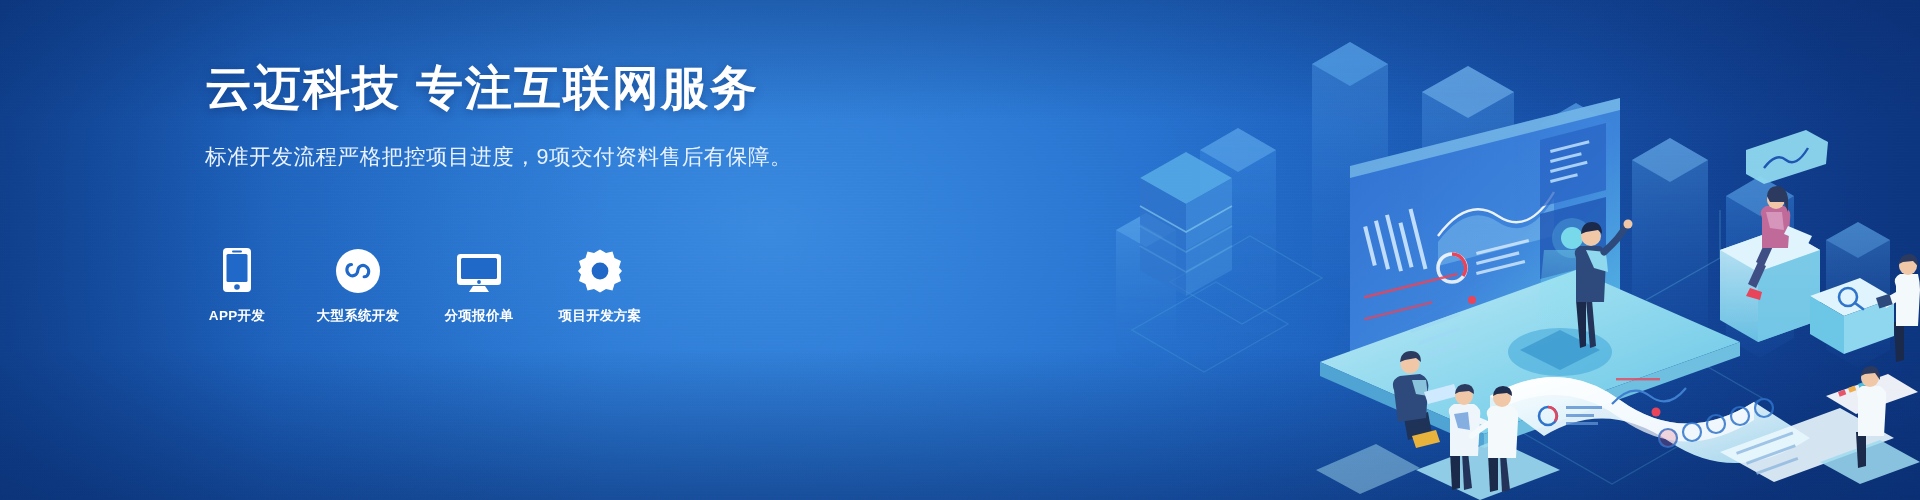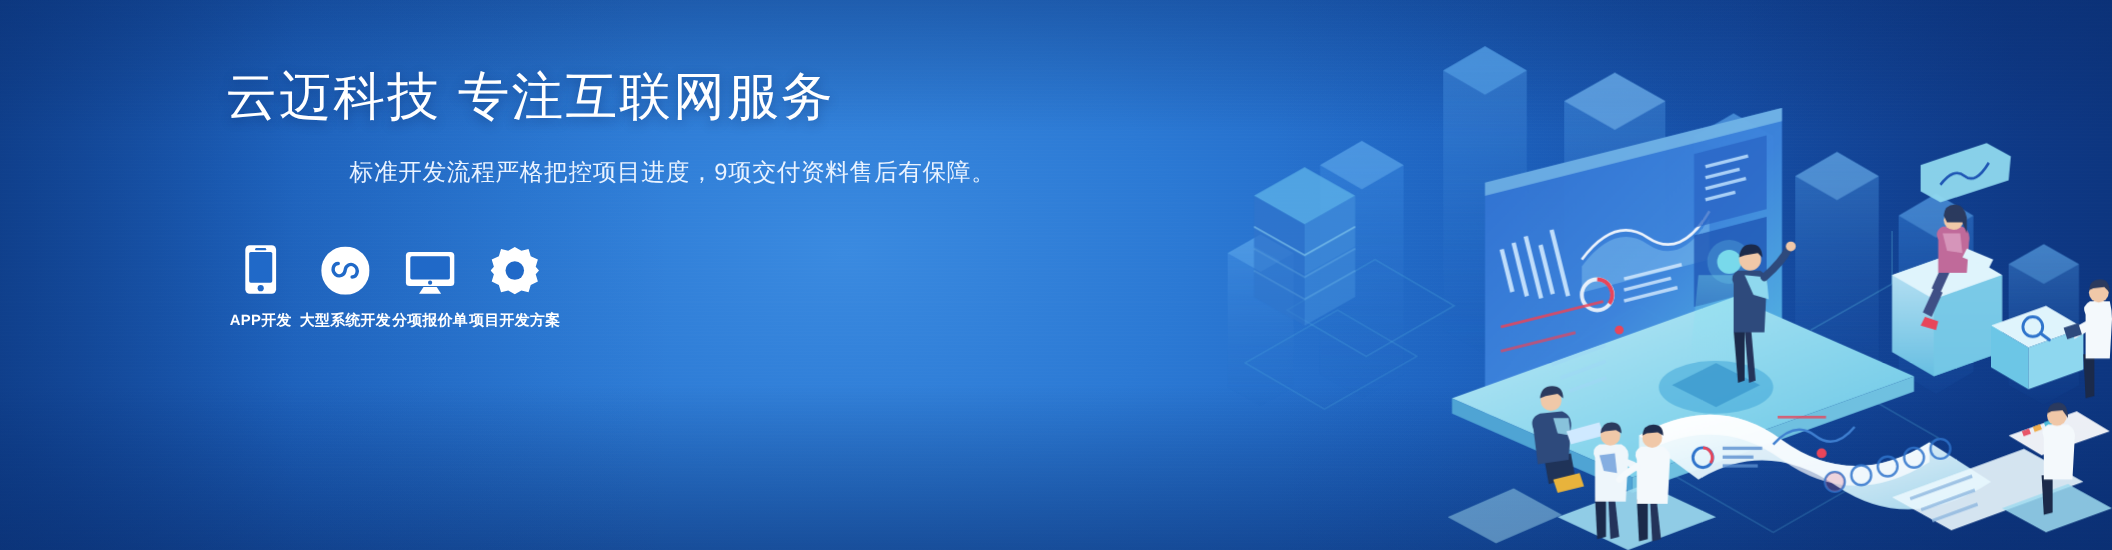--- a/index.html
+++ b/index.html
@@ -19,29 +19,29 @@
       linear-gradient(0deg,rgba(7,38,98,.48) 0%,rgba(7,38,98,0) 30%),
       linear-gradient(180deg,rgba(7,38,98,.32) 0%,rgba(7,38,98,0) 24%);
   }
   
   .texture{position:absolute;inset:0;pointer-events:none;opacity:.25;
     background-image:repeating-linear-gradient(0deg,rgba(255,255,255,.045) 0px,rgba(255,255,255,.045) 1px,rgba(0,0,0,0) 1px,rgba(0,0,0,0) 3px);}
 
   
   .content{position:absolute;left:205px;top:62px;width:700px;z-index:6;}
   .headline{
-    color:#ffffff;font-size:47px;font-weight:normal;letter-spacing:2px;
+    color:#ffffff;font-size:47px;font-weight:bold;letter-spacing:2px;
     line-height:1.1;margin:0 0 26px 0;white-space:nowrap;
     text-shadow:0 2px 10px rgba(4,30,80,.35);
   }
   .sub{color:#eaf3ff;font-size:21.5px;line-height:1.62;letter-spacing:.6px;white-space:nowrap;margin:0;}
-  .sub.l2{margin-top:2px;text-align:right;}
-
-  
-  .icons{position:absolute;left:200px;top:220px;display:flex;align-items:center;z-index:6;}
+  .sub.l2{margin-top:2px;}
+
+  
+  .icons{position:absolute;left:200px;top:245px;display:flex;align-items:center;z-index:6;gap:44px;}
   .icon-item{display:flex;flex-direction:column;align-items:center;width:74px;margin-right:3px;}
   .icon-box{height:48px;display:flex;align-items:flex-end;justify-content:center;}
   .icon-box svg{display:block;}
   .icon-label{margin-top:14px;color:#ffffff;font-size:13.5px;font-weight:bold;white-space:nowrap;letter-spacing:.3px;}
 
   
   .illus{position:absolute;right:0;top:0;width:900px;height:500px;z-index:3;}
   .illus svg{display:block;}
 </style>
 </head>

